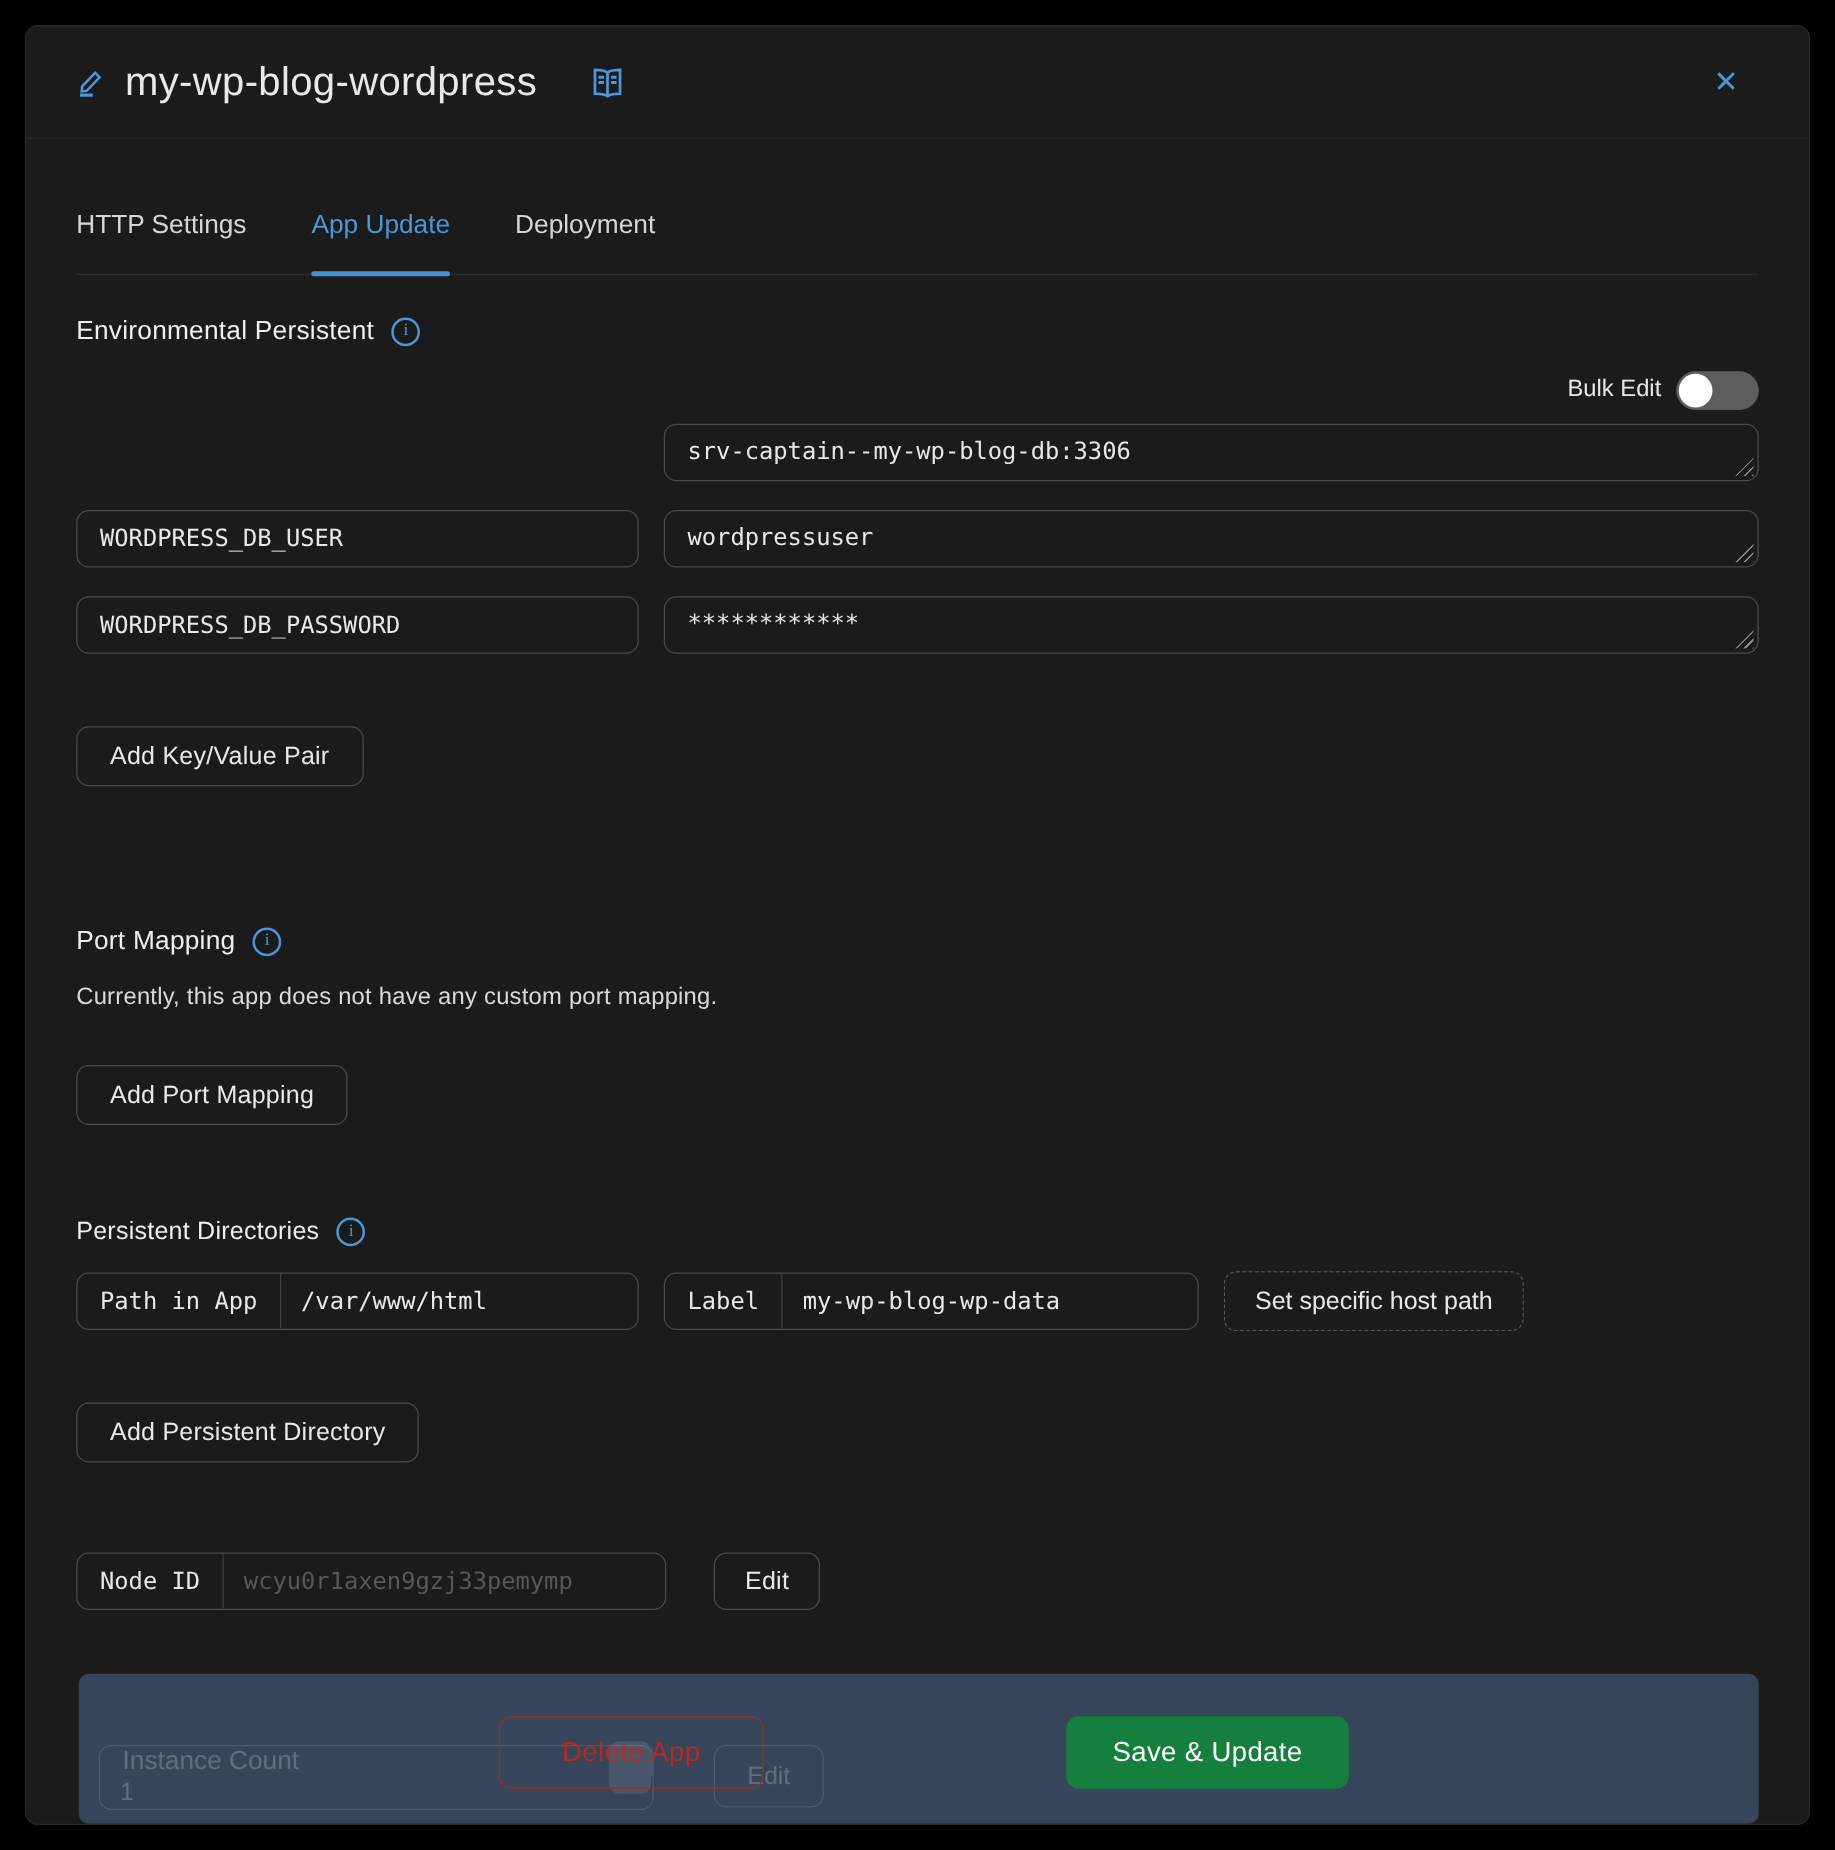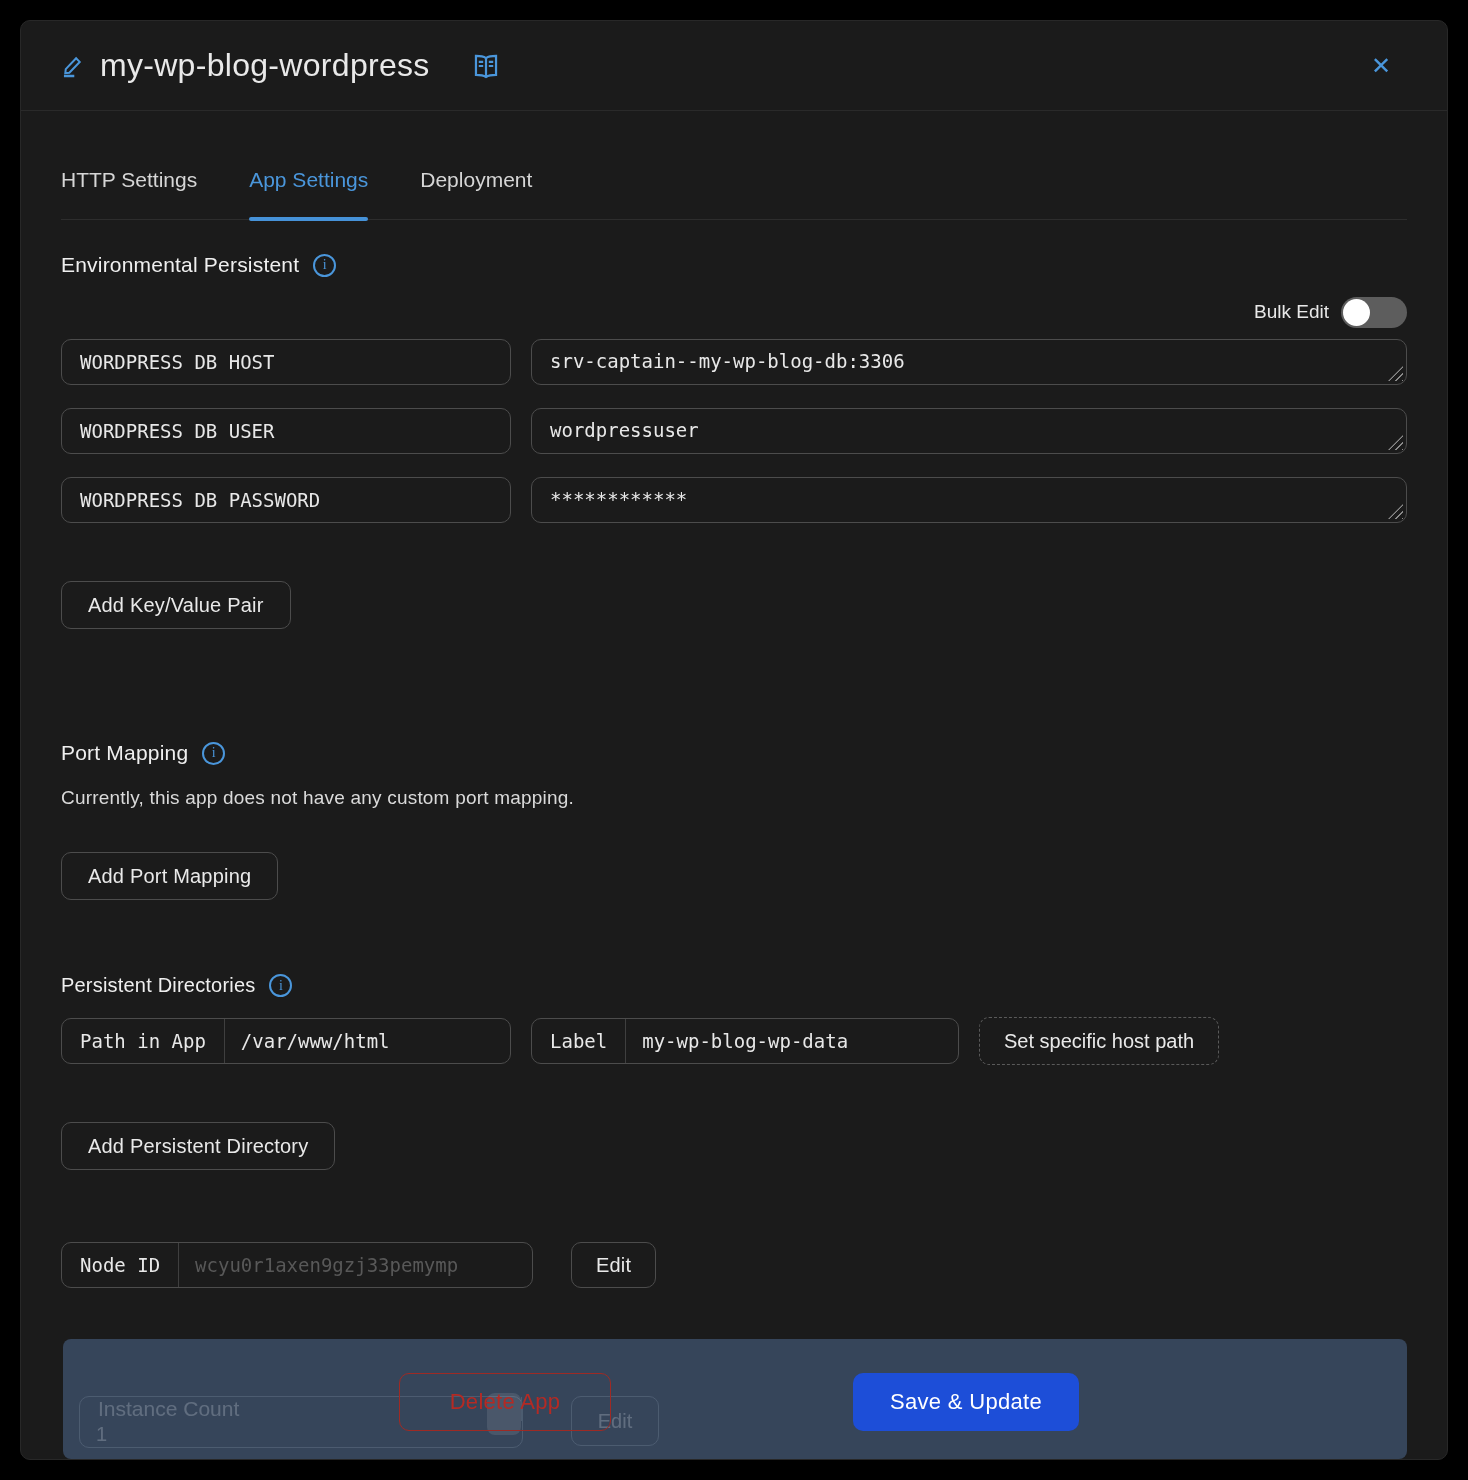--- a/index.html
+++ b/index.html
@@ -75,21 +75,21 @@
   .f-addon { display:flex; align-items:center; padding:0 18px; color:#dfe6ee; font-size:21px;
              border-right:1px solid #8fa0b4; white-space:nowrap; }
   .f-val { flex:1; display:flex; align-items:center; padding:0 16px; color:#dfe6ee; font-size:20px; }
   .ghost-knob { position:absolute; left:424px; top:54px; width:34px; height:42px; background:#fff;
                 opacity:.10; border-radius:8px; }
   .f-edit { position:absolute; left:508px; top:57px; width:88px; height:50px; border:1px solid #8fa0b4;
             border-radius:10px; background:transparent; color:#dfe6ee; font-size:20px; cursor:pointer; font-family:inherit; }
   .delete-btn { position:absolute; left:336px; top:34px; width:212px; height:58px; background:transparent;
                 border:1px solid #9e2a24; border-radius:10px; color:#b42a24; font-size:22px; cursor:pointer;
                 font-family:inherit; z-index:3; letter-spacing:.3px; }
-  .save-btn { position:absolute; left:790px; top:34px; width:226px; height:58px; background:#1d4ed8;
+  .save-btn { position:absolute; left:790px; top:34px; width:226px; height:58px; background:#15803d;
               border:none; border-radius:10px; color:#fff; font-size:22px; cursor:pointer; font-family:inherit;
               z-index:3; letter-spacing:.3px; }
 </style>
 </head>
 <body>
 
 <div class="dialog">
 
   <div class="hdr">
     <span class="icon-btn">
@@ -107,38 +107,37 @@
         <line x1="5.8" y1="12" x2="9.6" y2="12"></line>
         <line x1="14.4" y1="8.4" x2="18.2" y2="8.4"></line>
         <line x1="14.4" y1="12" x2="18.2" y2="12"></line>
       </svg>
     </span>
     <button class="close-x">✕</button>
   </div>
 
   <div class="tabs">
     <div class="tab">HTTP Settings</div>
-    <div class="tab active">App Settings</div>
+    <div class="tab active">App Update</div>
     <div class="tab">Deployment</div>
   </div>
 
   <div class="sect-title" style="top:232px;">
     <span>Environmental Persistent</span>
     <span class="info-i">i</span>
   </div>
 
   <div class="bulk">
     <span class="bulk-label">Bulk Edit</span>
     <button class="switch">
       <span class="knob"></span>
     </button>
   </div>
 
   <div class="env-row" style="top:318px;">
-    <input class="key-input" value="WORDPRESS_DB_HOST" style="">
     <div class="val-box">
       <span>srv-captain--my-wp-blog-db:3306</span>
       <span class="grip"></span>
     </div>
   </div>
   <div class="env-row" style="top:387px;">
     <input class="key-input" value="WORDPRESS_DB_USER" style="">
     <div class="val-box">
       <span>wordpressuser</span>
       <span class="grip"></span>

